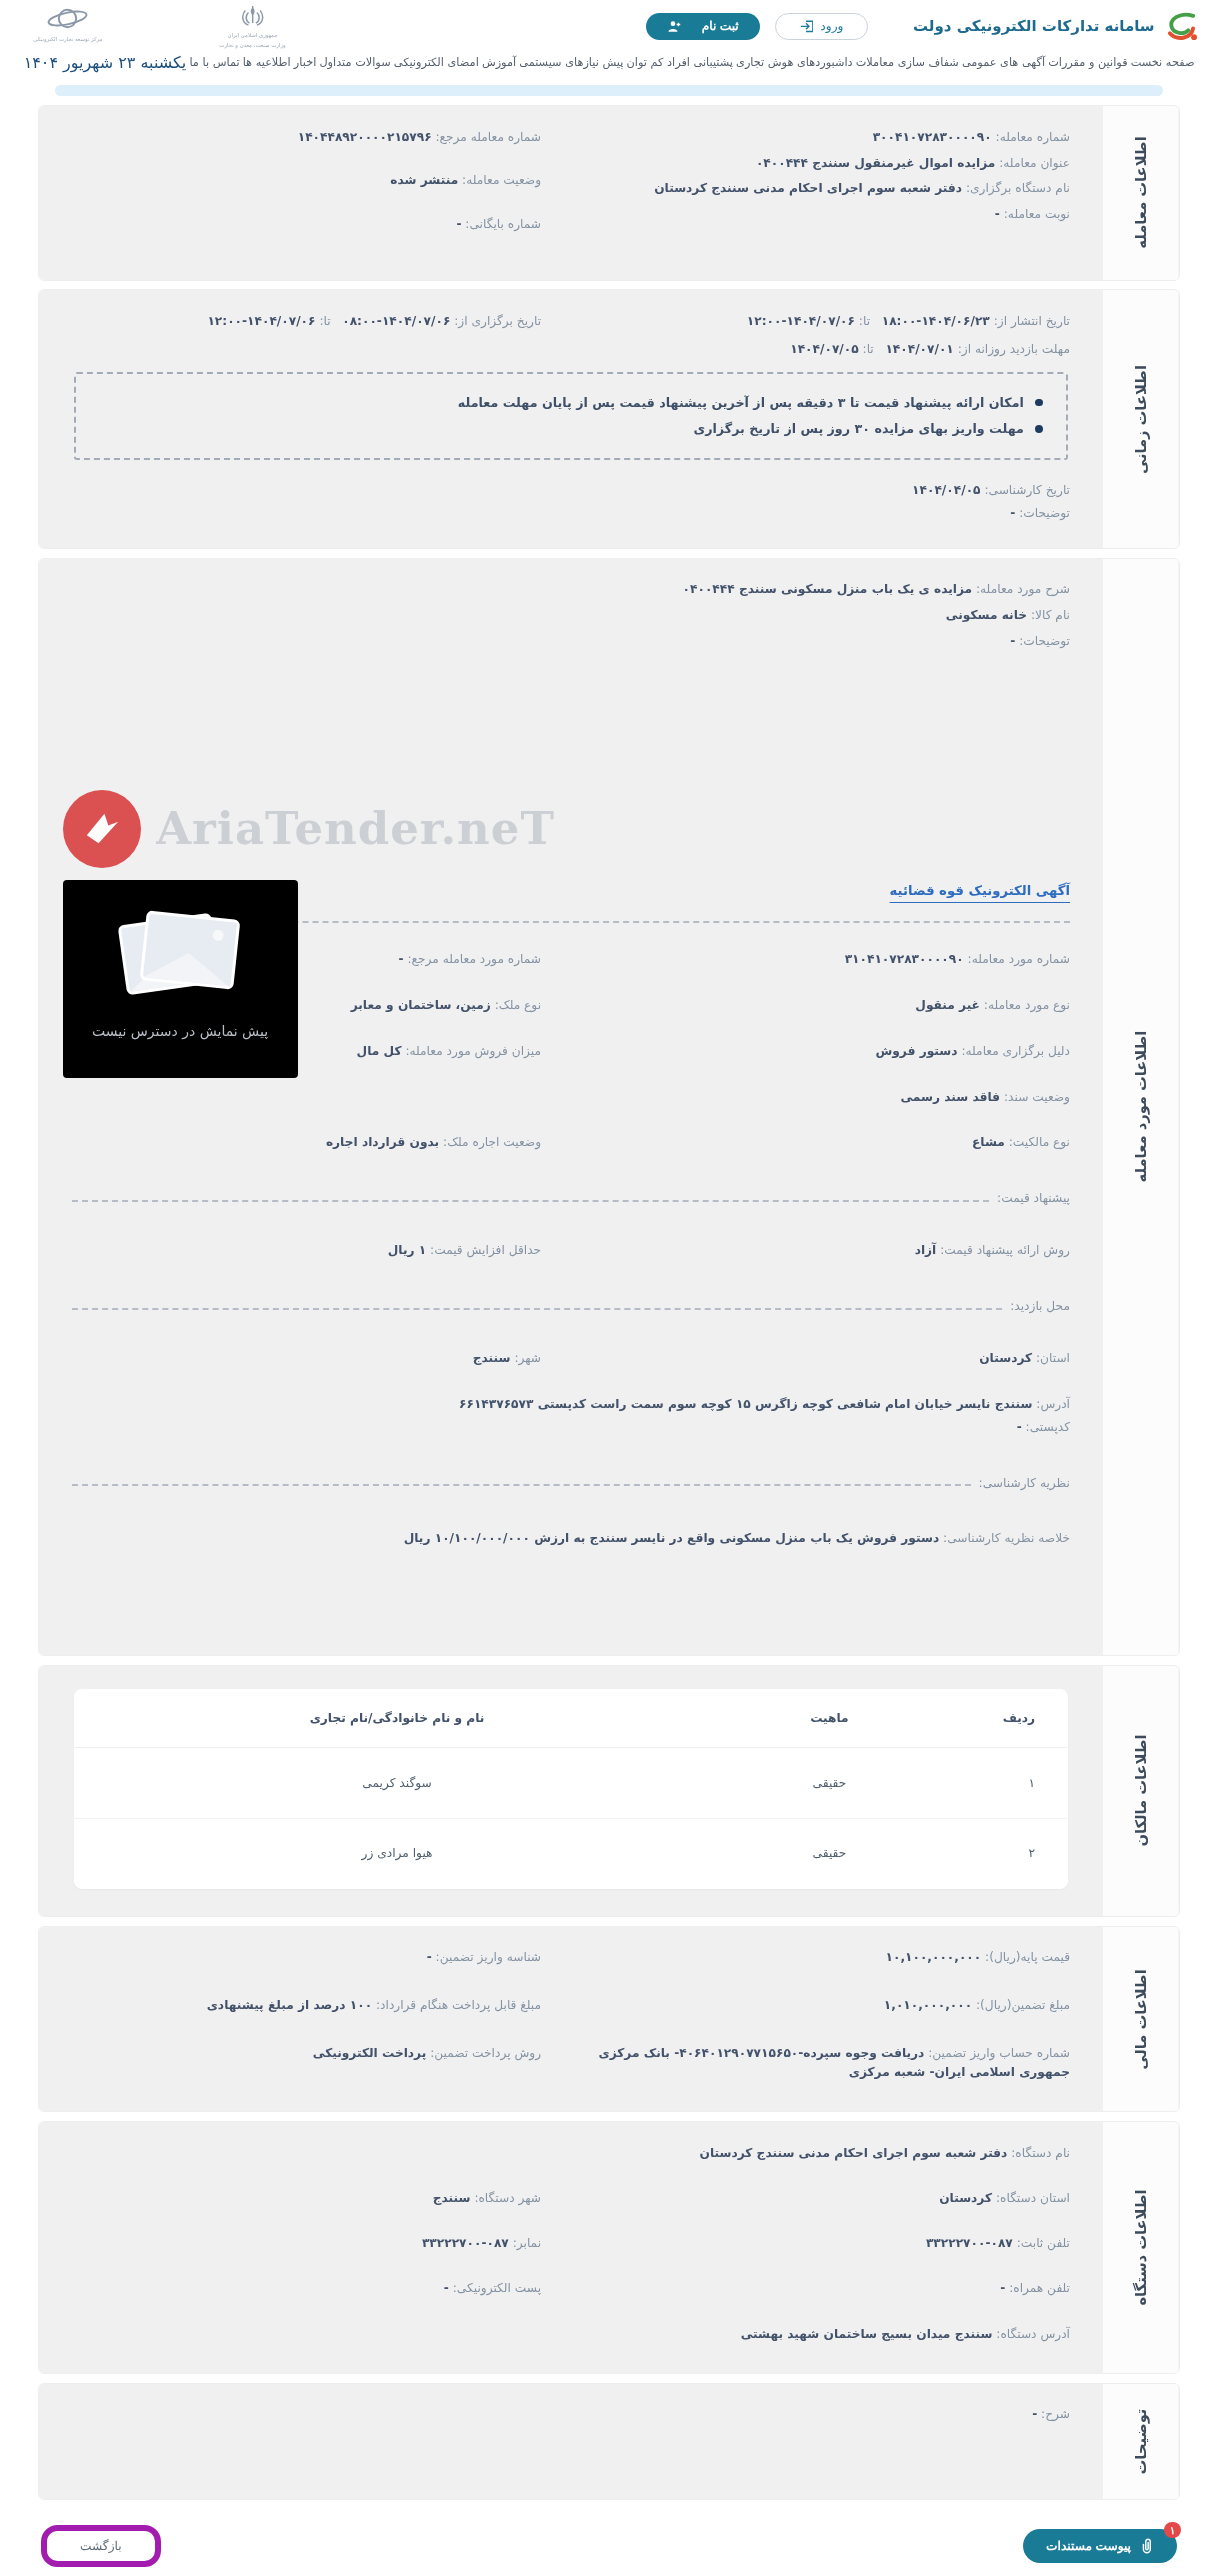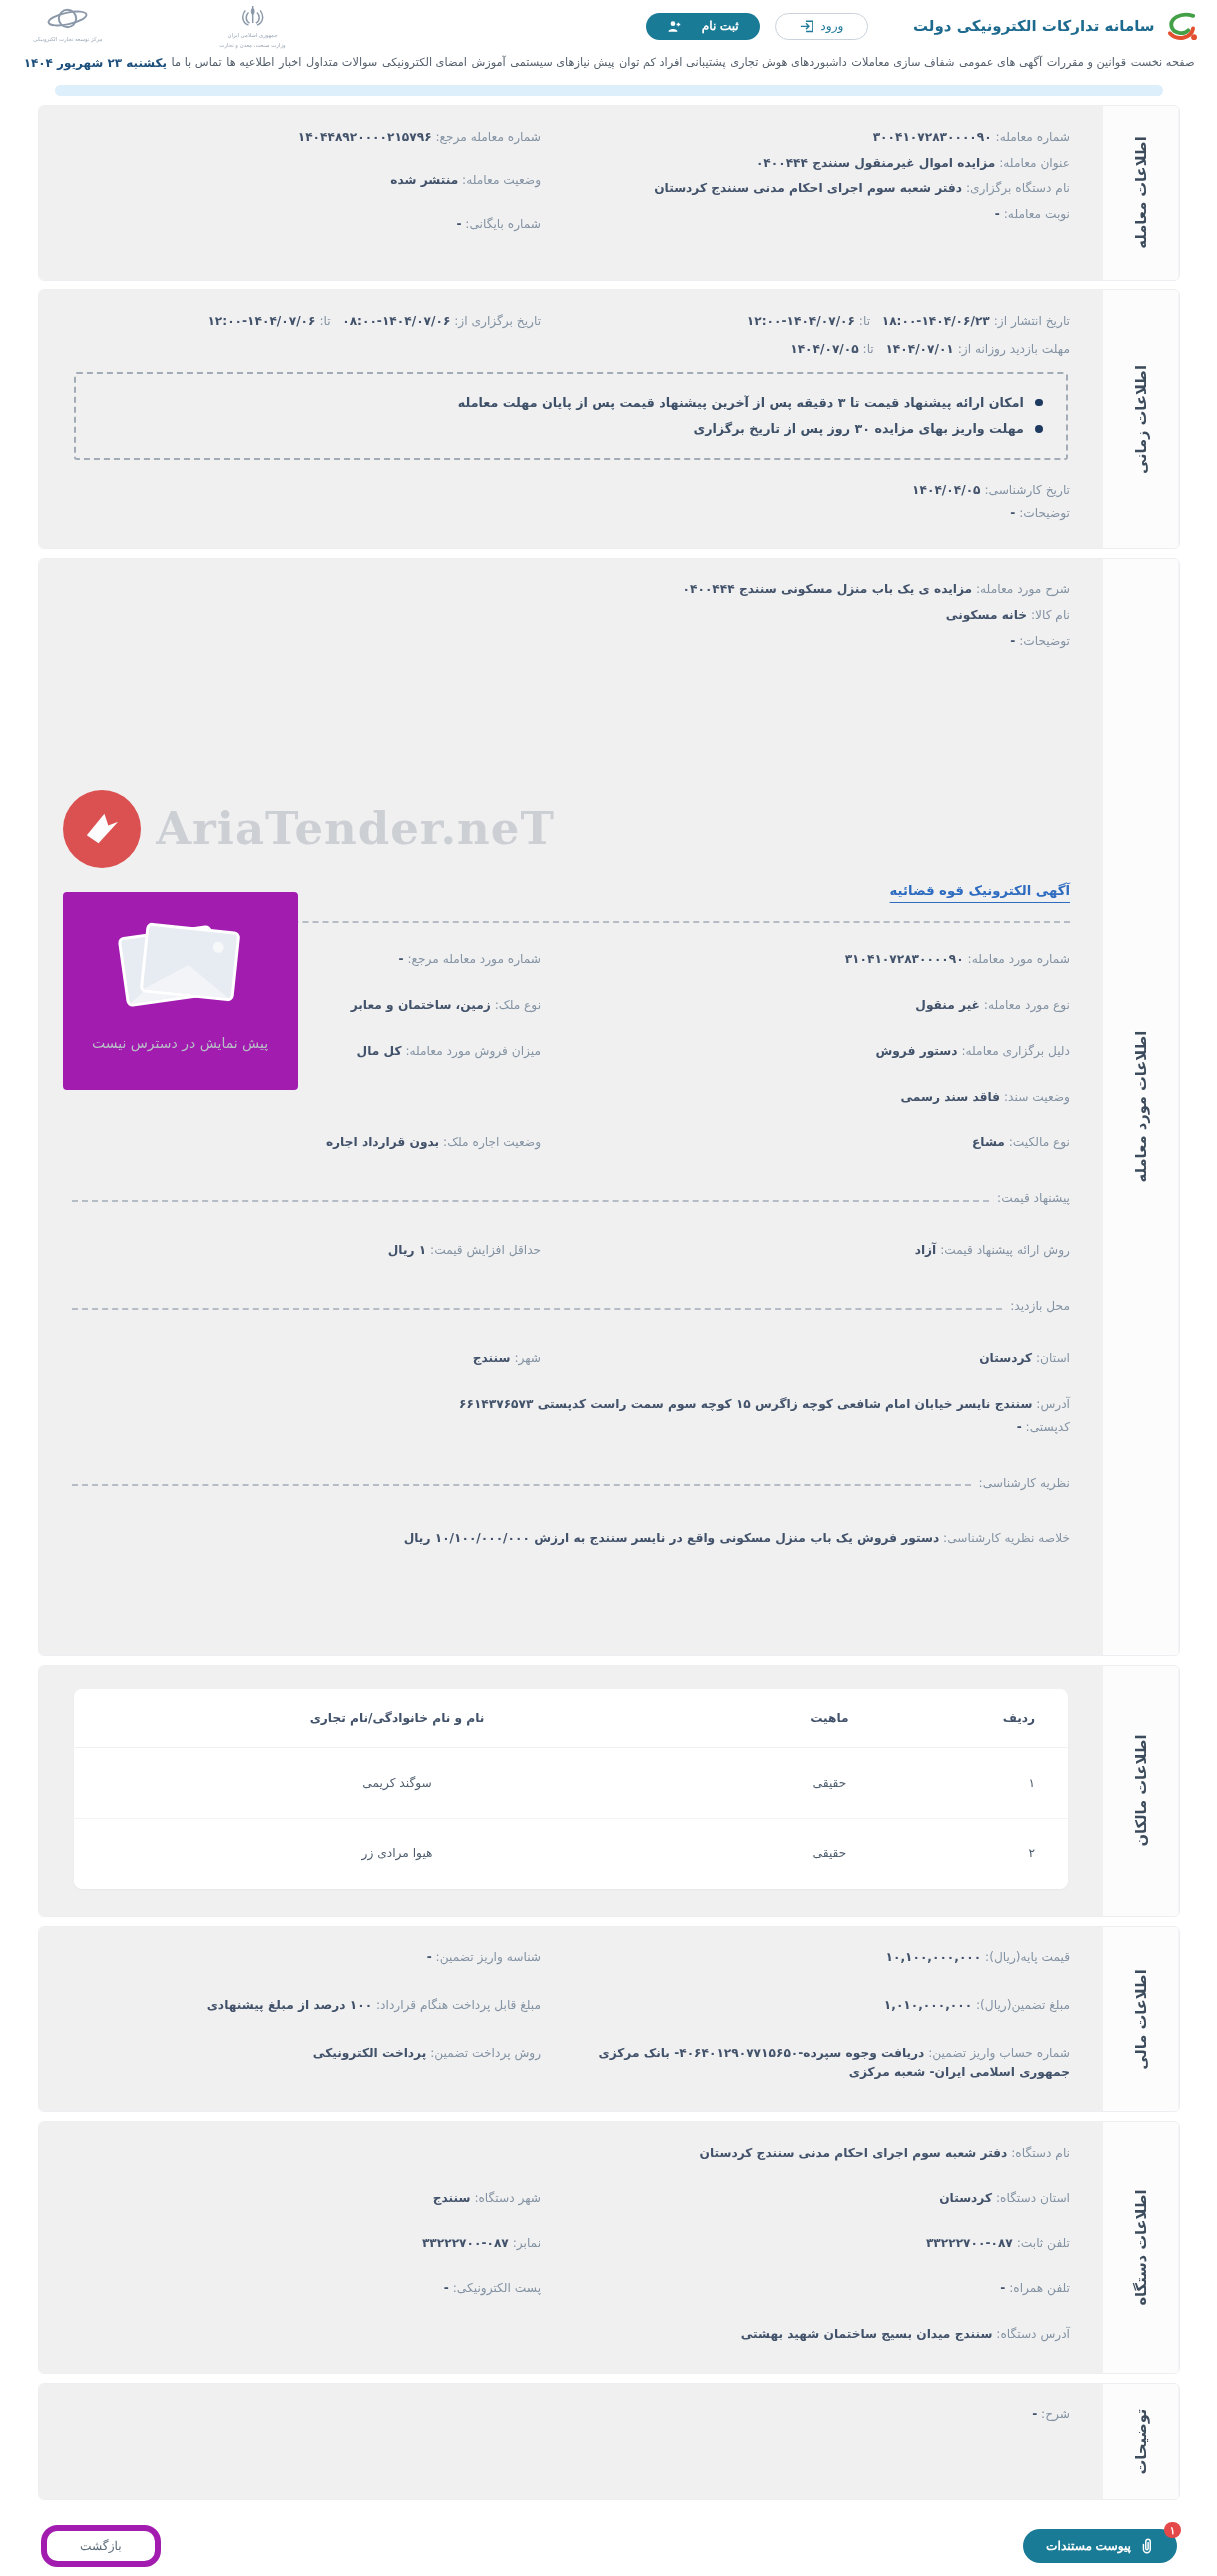--- a/index.html
+++ b/index.html
@@ -23,21 +23,21 @@
     display: flex; align-items: center; gap: 20px; margin-right: 15px;
     border: none; border-radius: 16.6px; padding: 6.9px 21.5px;
     background: #1a7b96; color: #fff; font-size: 12.2px; font-weight: 700; cursor: pointer;
   }
   .header-logos { margin-right: auto; margin-left: 13.7px; display: flex; gap: 117px; align-items: flex-start; }
   .org { display: flex; flex-direction: column; align-items: center; gap: 2px; }
   .org-caption { font-size: 5.4px; color: #9aa7b5; white-space: nowrap; text-align: center; line-height: 1.5; }
   
   .navbar { height: 27px; display: flex; align-items: center; justify-content: space-between; padding: 0 23.5px; }
   .nav-item { font-size: 11.3px; color: #55606d; white-space: nowrap; cursor: pointer; }
-  .nav-date { font-size: 12px; color: #1c4f7c; font-weight: 700; white-space: nowrap; }
+  .nav-date { font-size: 16px; color: #1c4f7c; font-weight: 400; white-space: nowrap; }
   
   .bluebar { height: 11.7px; background: #ddeffa; border-radius: 6.9px; margin: 8.8px 55px 8.8px; }
   
   .card { display: flex; margin: 0 38px 8.8px; border: 1px solid #eceef1; border-radius: 5.9px; overflow: hidden; background: #fff; }
   .card-side { width: 76px; display: flex; align-items: center; justify-content: center; background: #fcfcfd; border-right: 1px solid #f3f4f6; }
   .vlabel { transform: rotate(-90deg); white-space: nowrap; font-size: 14.7px; font-weight: 700; color: #3d4c5c; }
   .card-main { flex: 1; background: #f0f0f1; padding: 21.5px 33px; position: relative; font-size: 12.2px; line-height: 1.55; }
   .lbl { color: #8493a3; }
   .val { color: #42526a; font-weight: 700; }
   .frow { display: flex; margin-bottom: 27px; }
@@ -59,22 +59,22 @@
     display: inline-block; margin-top: 223px; color: #2e6cc0; font-weight: 700; font-size: 13.2px;
     text-decoration: underline; text-underline-offset: 6.9px; cursor: pointer;
   }
   .sep { border-top: 2px dashed #b6bcc5; margin: 19.6px 0 27px; }
   .dash-row { display: flex; align-items: center; gap: 7.8px; margin: 37px 0 33px; }
   .dash-row .dashline { flex: 1; border-top: 2px dashed #b6bcc5; margin-top: 3.9px; }
   .watermark { position: absolute; left: 23.5px; top: 231px; display: flex; align-items: center; gap: 15.7px; direction: ltr; opacity: .9; }
   .wm-logo { width: 78px; height: 78px; border-radius: 50%; background: #d94040; display: flex; align-items: center; justify-content: center; flex: 0 0 auto; }
   .wm-text { font-family: "DejaVu Serif", "Liberation Serif", serif; font-size: 45px; font-weight: 700; color: #c9ccd1; letter-spacing: 1px; }
   .preview-box {
-    position: absolute; left: 23.5px; top: 333px; width: 235px; height: 198px;
-    background: #a21caf; border-radius: 3.9px; display: flex; flex-direction: column;
+    position: absolute; left: 23.5px; top: 321px; width: 235px; height: 198px;
+    background: #000000; border-radius: 3.9px; display: flex; flex-direction: column;
     align-items: center; justify-content: center; gap: 21.5px;
   }
   .ph-stack { position: relative; width: 117px; height: 84px; }
   .ph { position: absolute; width: 94px; height: 70px; background: #e7ebf2; border: 3.9px solid #fff; border-radius: 5.9px; }
   .ph.a { transform: rotate(-8deg); left: 0; top: 3.9px; }
   .ph.b { transform: rotate(6deg); left: 21.5px; top: 0; }
   .ph .sun { position: absolute; width: 11.7px; height: 11.7px; border-radius: 50%; background: #f7f8fa; top: 8.8px; right: 11.7px; }
   .ph .mount { position: absolute; bottom: 0; left: 0; width: 0; height: 0; border-left: 43px solid transparent; border-right: 43px solid transparent; border-bottom: 29px solid #f2f4f8; }
   .preview-caption { color: #b9bfc7; font-size: 14px; }
   

